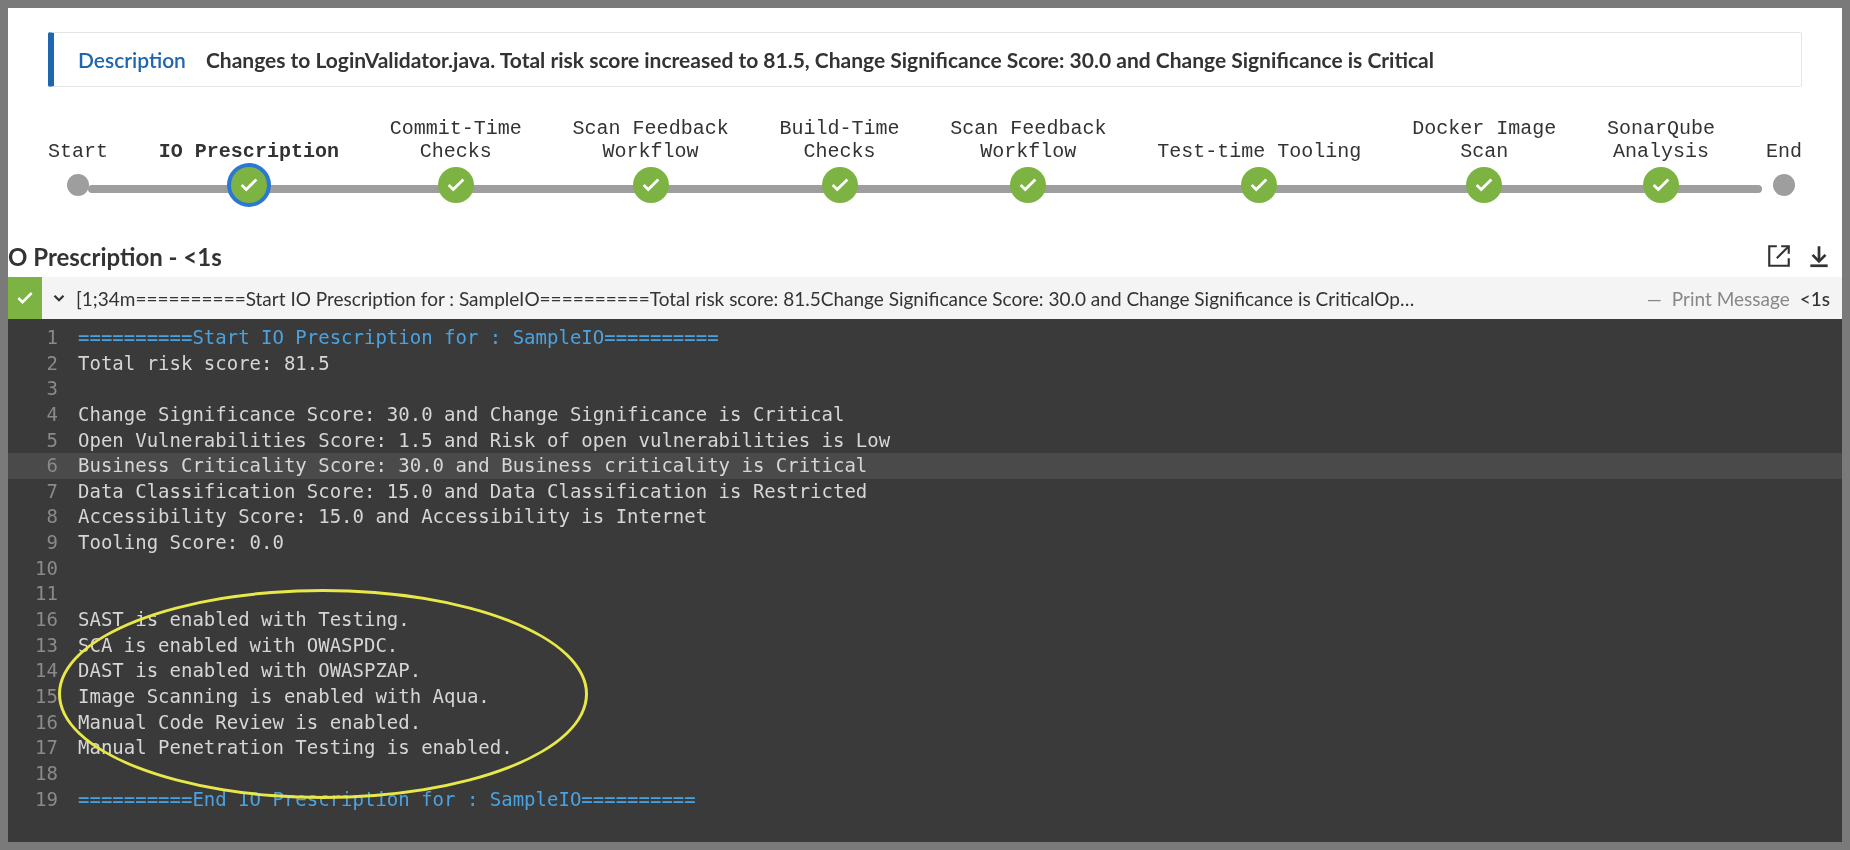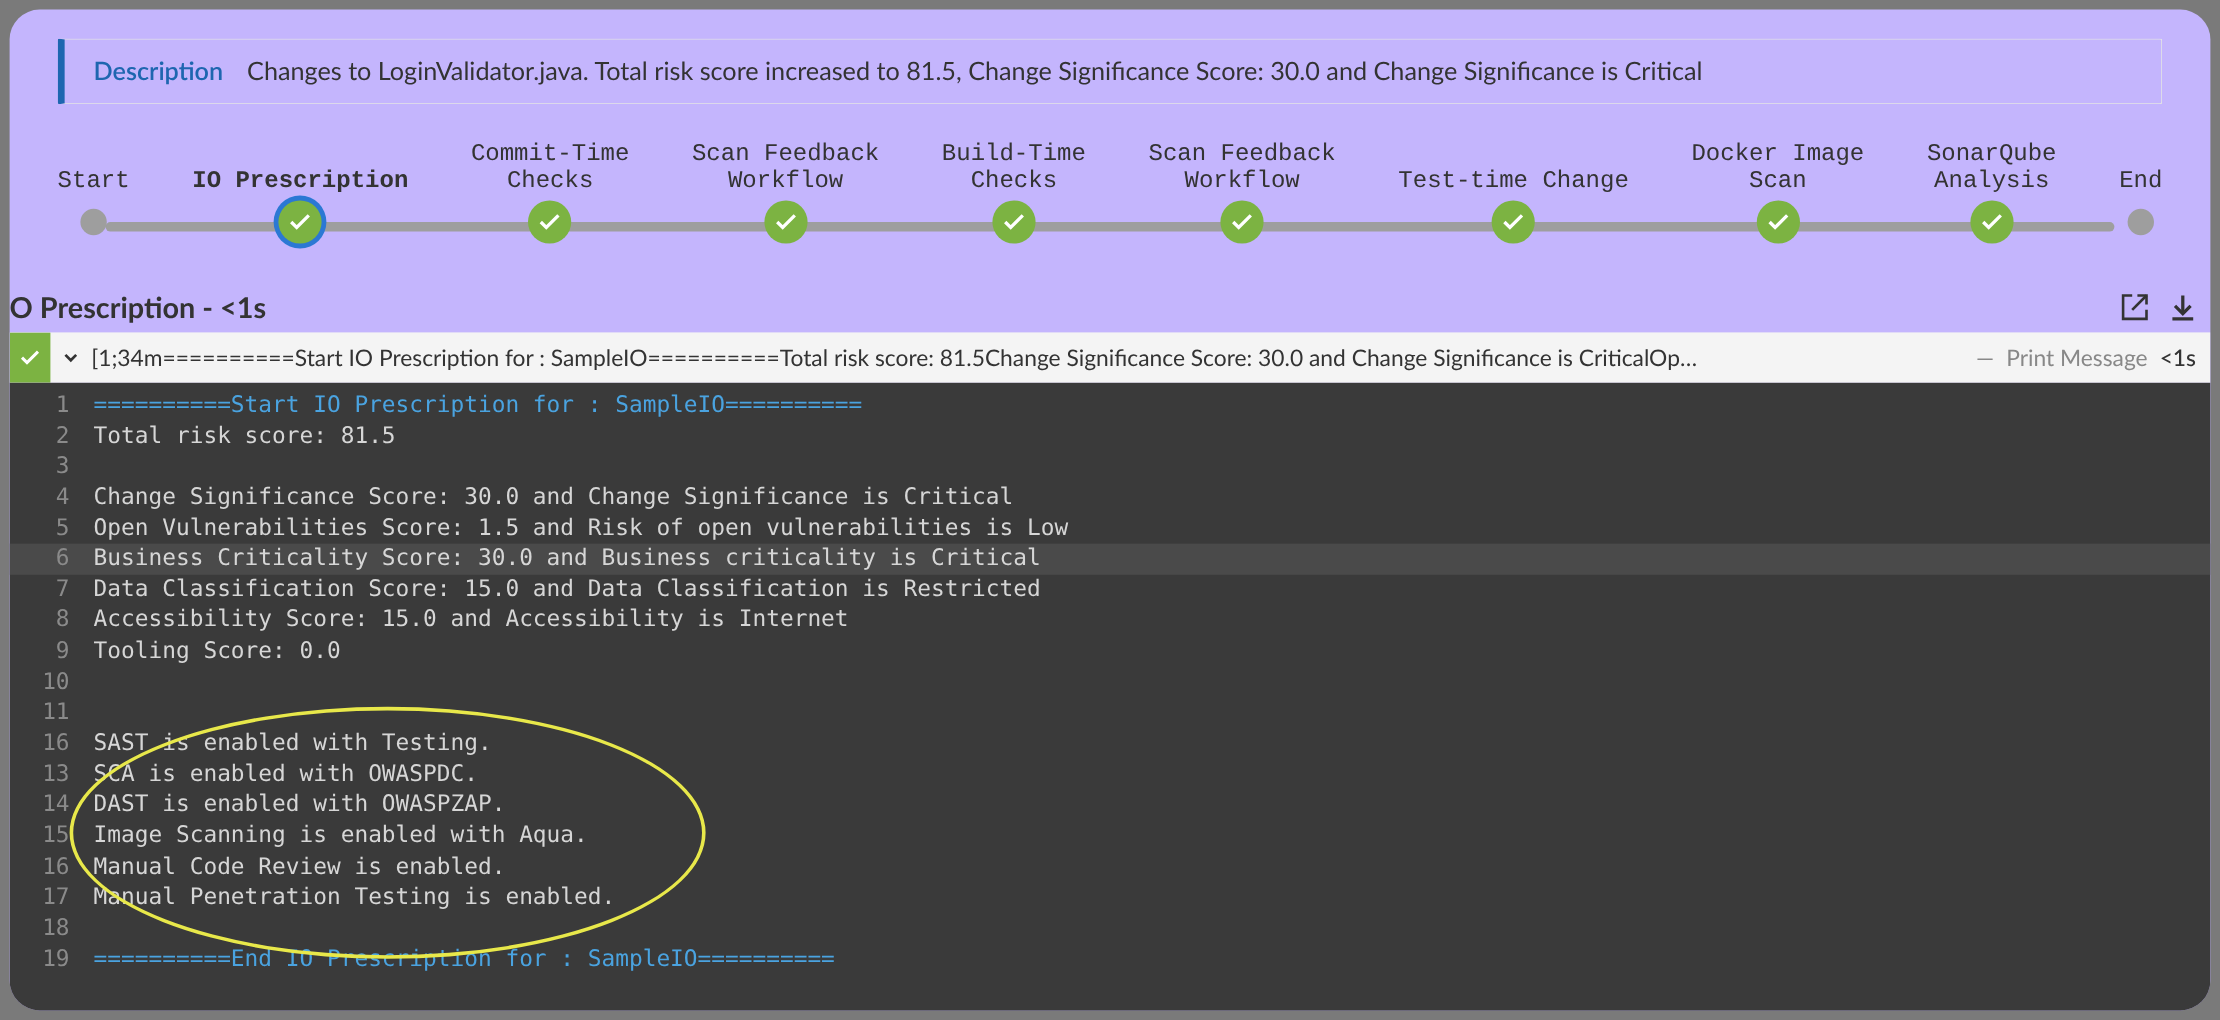--- a/index.html
+++ b/index.html
@@ -5,45 +5,45 @@
   * { box-sizing: border-box; margin: 0; padding: 0; }
   body {
     font-family: -apple-system, BlinkMacSystemFont, "Segoe UI", "Lato", sans-serif;
     background: #7a7a7a;
     width: 1850px;
     height: 850px;
     overflow: hidden;
     padding: 8px;
   }
   .frame {
-    background: #c4b5fd;
+    background: #ffffff;
     width: 100%;
     height: 100%;
     overflow: hidden;
-    border-radius: 25px;
   }
   
   .desc-banner {
     margin: 24px 40px 12px 40px;
     border: 1px solid #e4e4e4;
     border-left: 6px solid #1e66b0;
     border-radius: 2px;
     padding: 14px 24px;
     display: flex;
     align-items: baseline;
     gap: 20px;
   }
   .desc-label {
     color: #1e66b0;
     font-weight: 600;
     font-size: 21px;
   }
   .desc-text {
     color: #333;
     font-size: 21px;
+    font-weight: bold;
   }
   
   .pipeline {
     position: relative;
     margin: 28px 40px 20px 40px;
     height: 100px;
   }
   .pipeline-line {
     position: absolute;
     top: 70px;
@@ -241,21 +241,21 @@
         </div>
         <div class="stage">
           <div class="stage-label">Scan Feedback<br>Workflow</div>
           <div class="stage-node">
             <svg width="22" height="22" viewBox="0 0 24 24" fill="none" stroke="#fff" stroke-width="3">
               <path d="M4 12l5 5L20 6"></path>
             </svg>
           </div>
         </div>
         <div class="stage">
-          <div class="stage-label">Test-time Change</div>
+          <div class="stage-label">Test-time Tooling</div>
           <div class="stage-node">
             <svg width="22" height="22" viewBox="0 0 24 24" fill="none" stroke="#fff" stroke-width="3">
               <path d="M4 12l5 5L20 6"></path>
             </svg>
           </div>
         </div>
         <div class="stage">
           <div class="stage-label">Docker Image<br>Scan</div>
           <div class="stage-node">
             <svg width="22" height="22" viewBox="0 0 24 24" fill="none" stroke="#fff" stroke-width="3">

